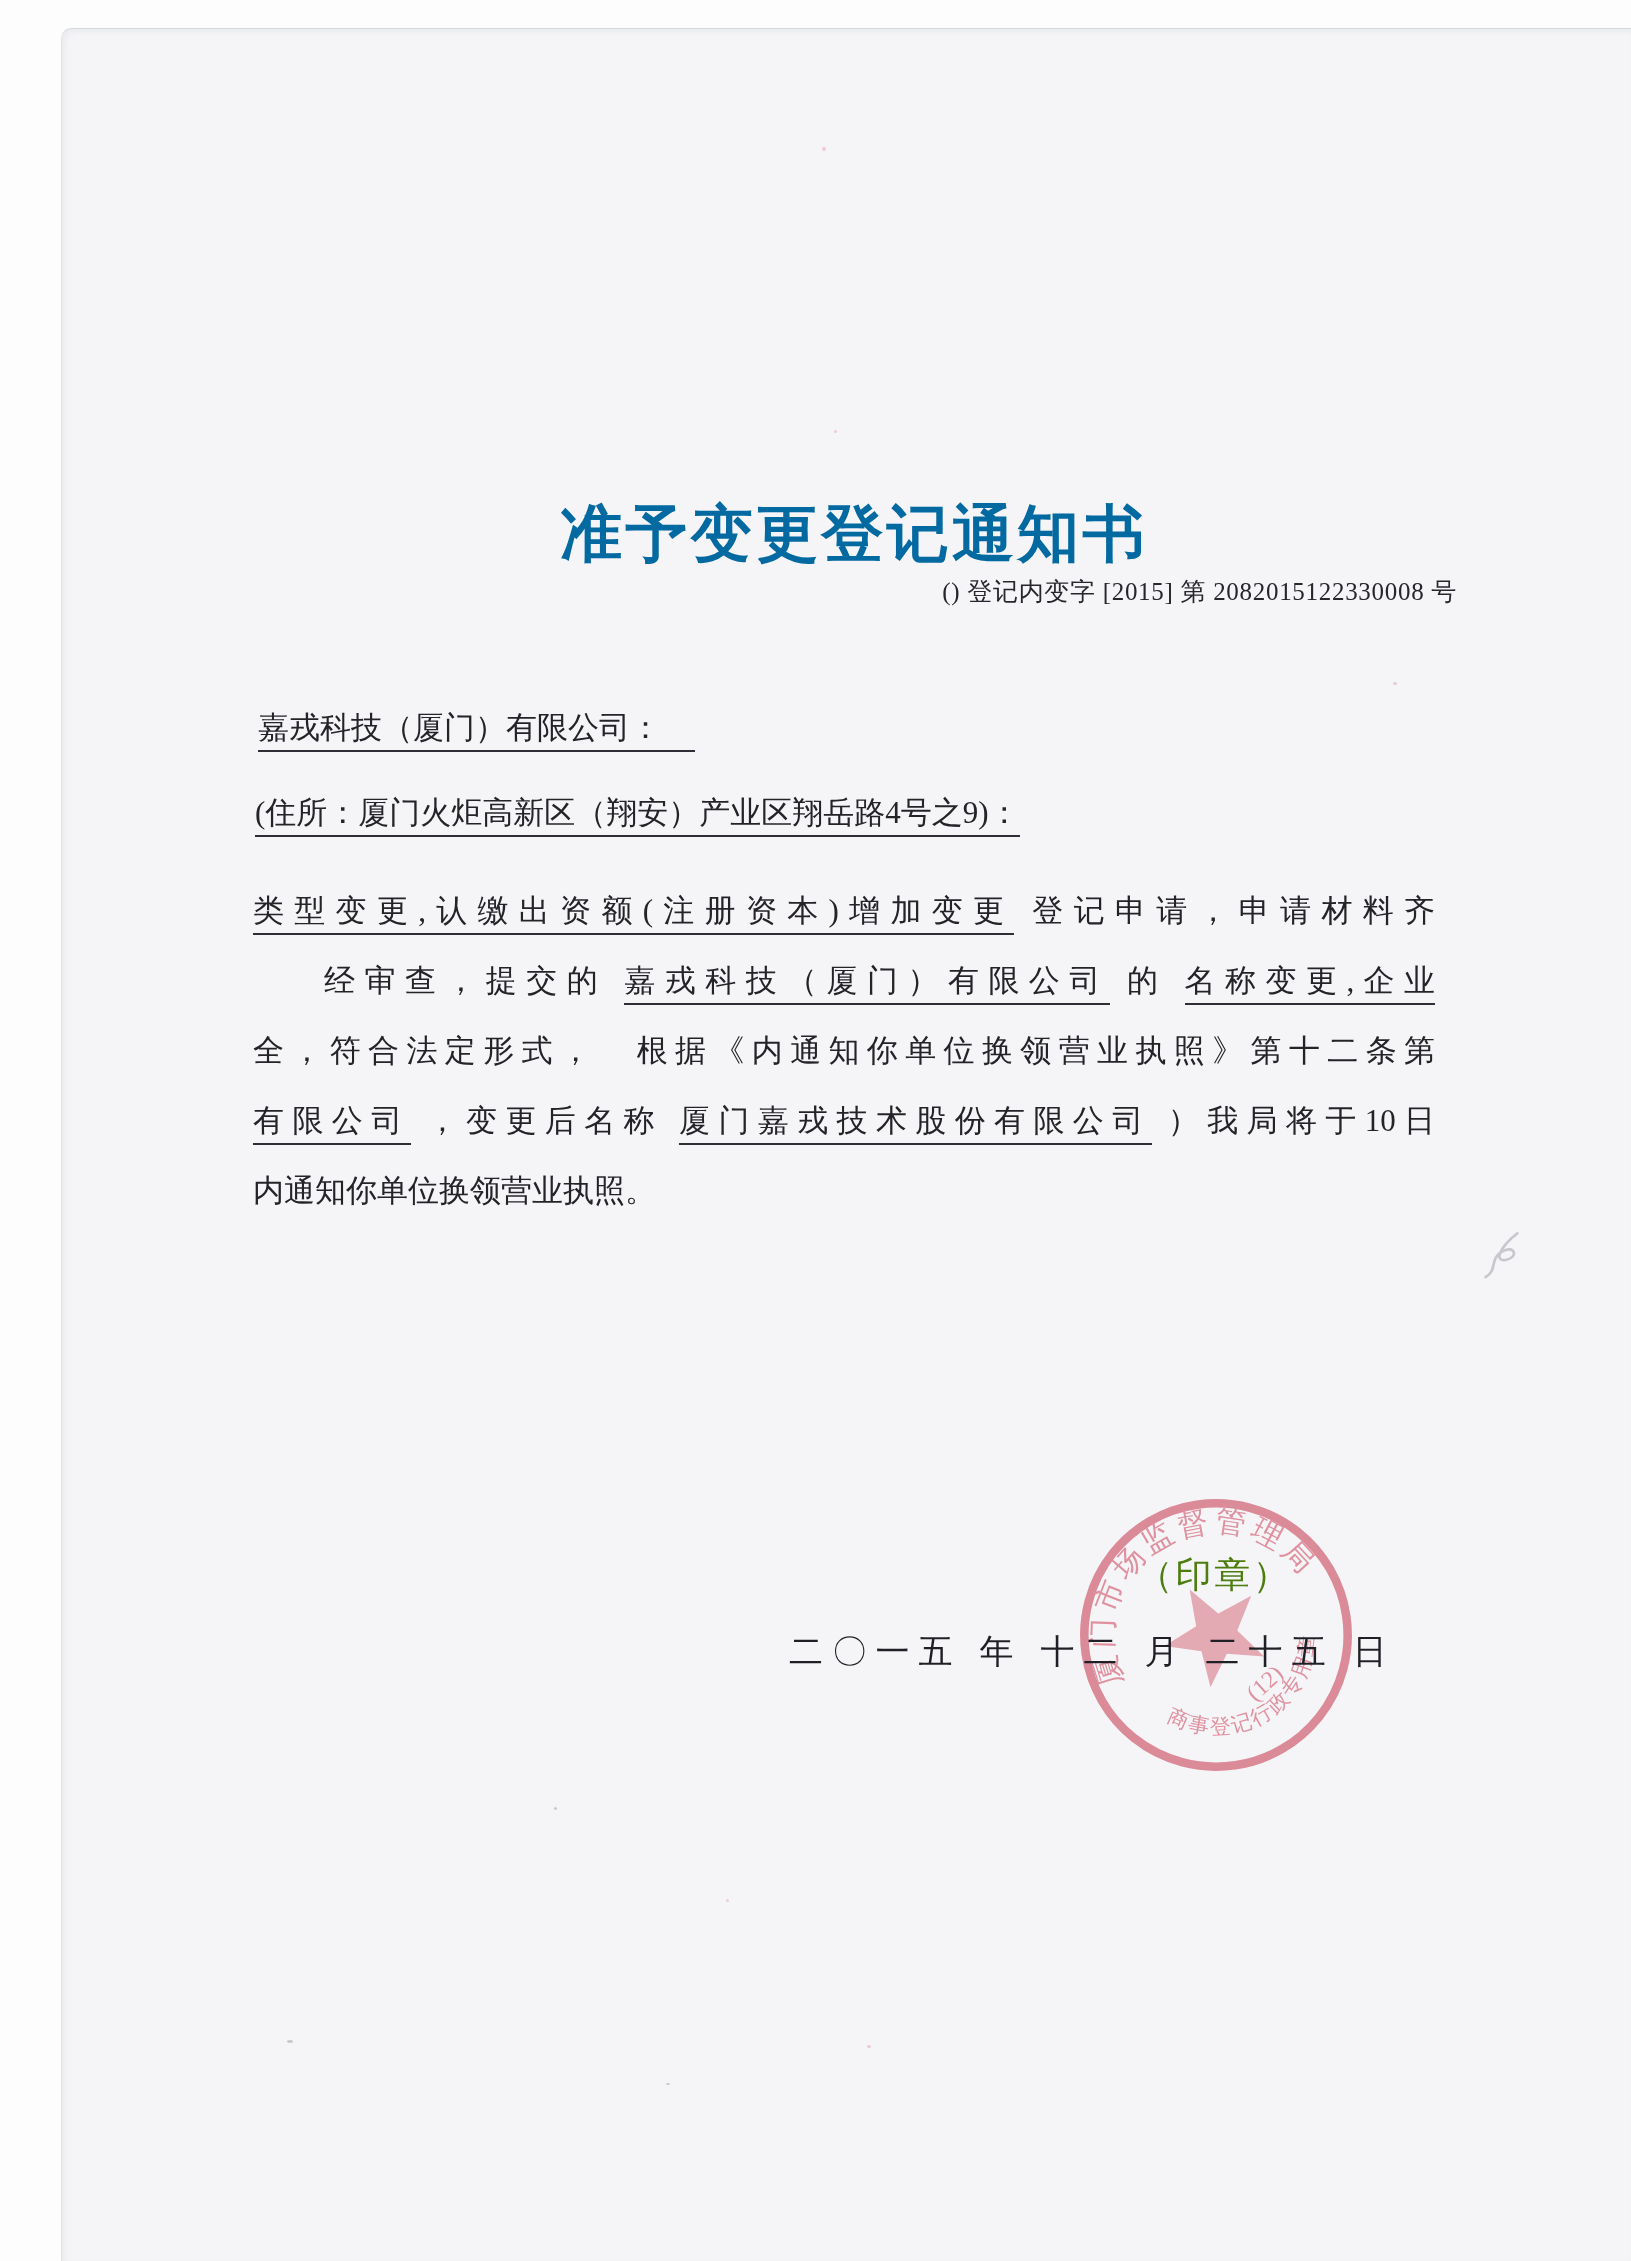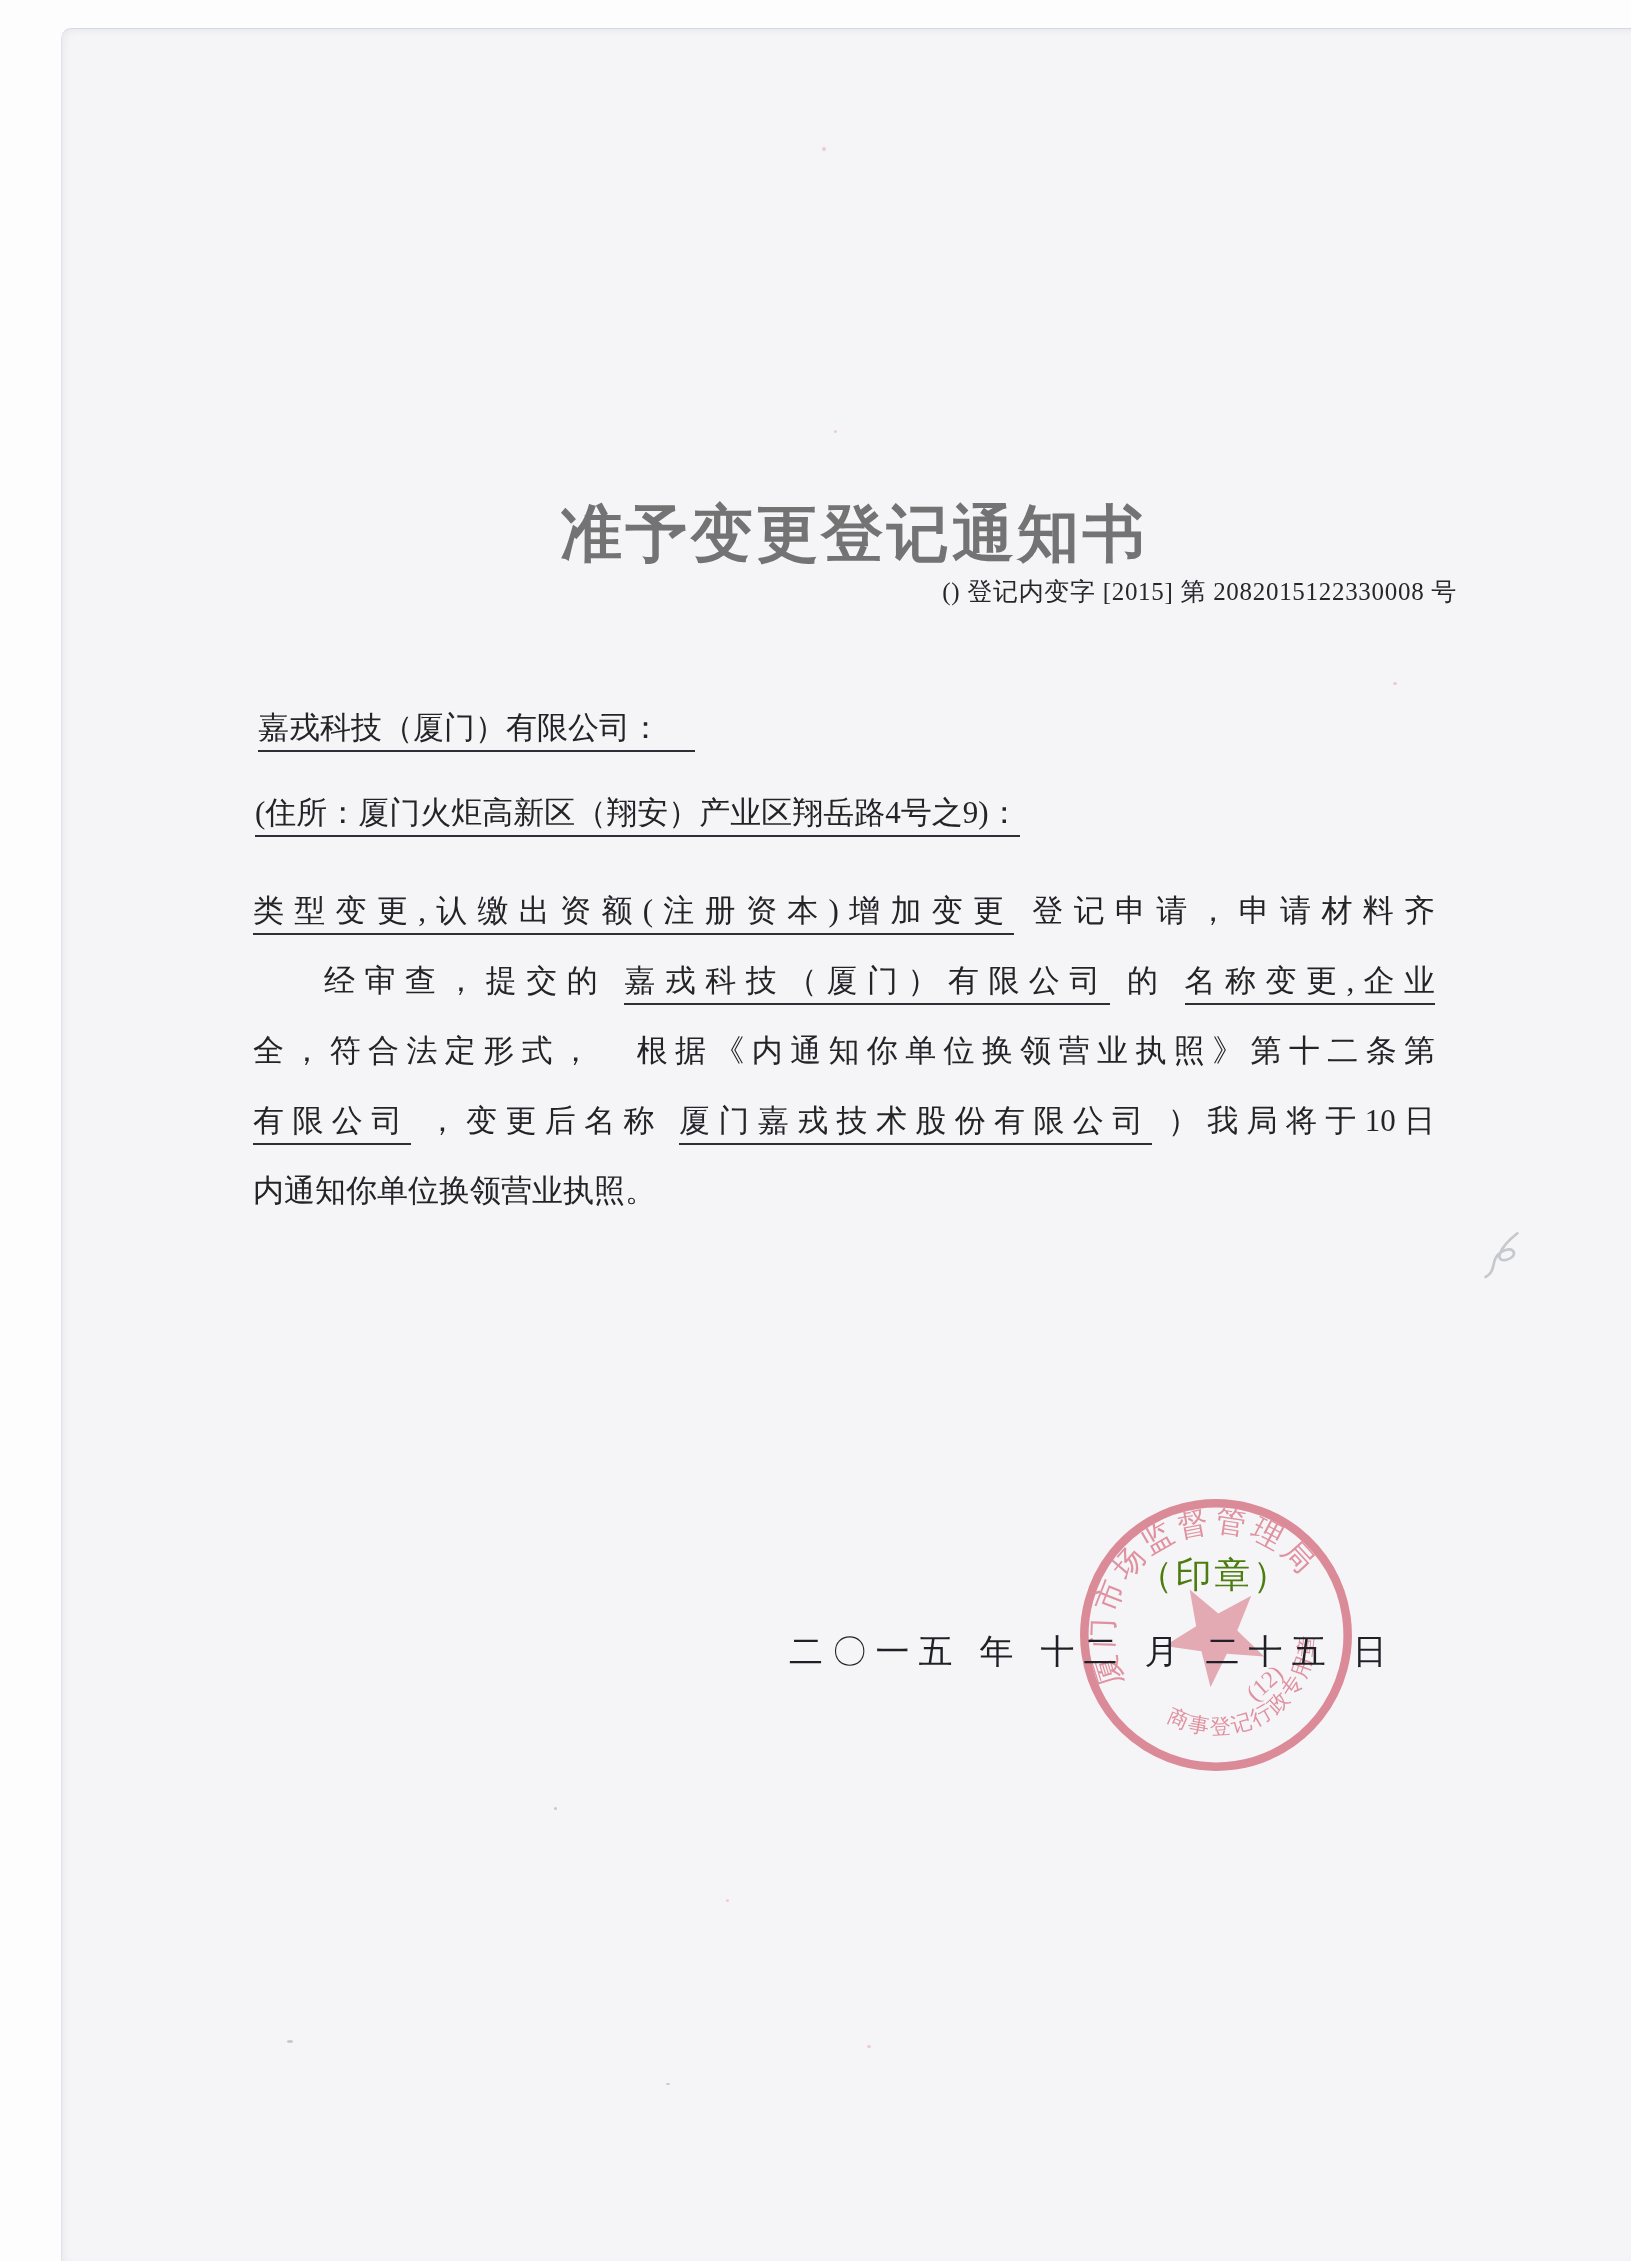--- a/index.html
+++ b/index.html
@@ -13,21 +13,21 @@
     position:absolute;left:61px;top:28px;right:0;bottom:0;
     background:#f5f5f8;
     border-left:1.3px solid #e0e2e6;
     border-top:1.3px solid #d6d9de;
     border-top-left-radius:10.5px;
     box-shadow:inset 2.6px 2.6px 6.6px rgba(160,165,175,0.12);
   }
   .abs{position:absolute;}
   .doc-title{
     left:0;right:0;top:450px;text-align:center;padding-left:76px;
-    font-size:62px;font-weight:bold;letter-spacing:3.3px;color:#737373;
+    font-size:62px;font-weight:bold;letter-spacing:3.3px;color:#0369a1;
     white-space:nowrap;
   }
   .doc-number{
     top:575px;right:175px;text-align:right;
     font-size:25px;letter-spacing:0.7px;color:#26262c;white-space:nowrap;
   }
   .company-line{left:258px;top:707px;font-size:31px;white-space:nowrap;}
   .address-line{left:255px;top:792px;font-size:31px;white-space:nowrap;}
   .u{border-bottom:2.6px solid #2e2e36;padding-bottom:5.3px;}
   .u-wide{padding-right:34px;}

